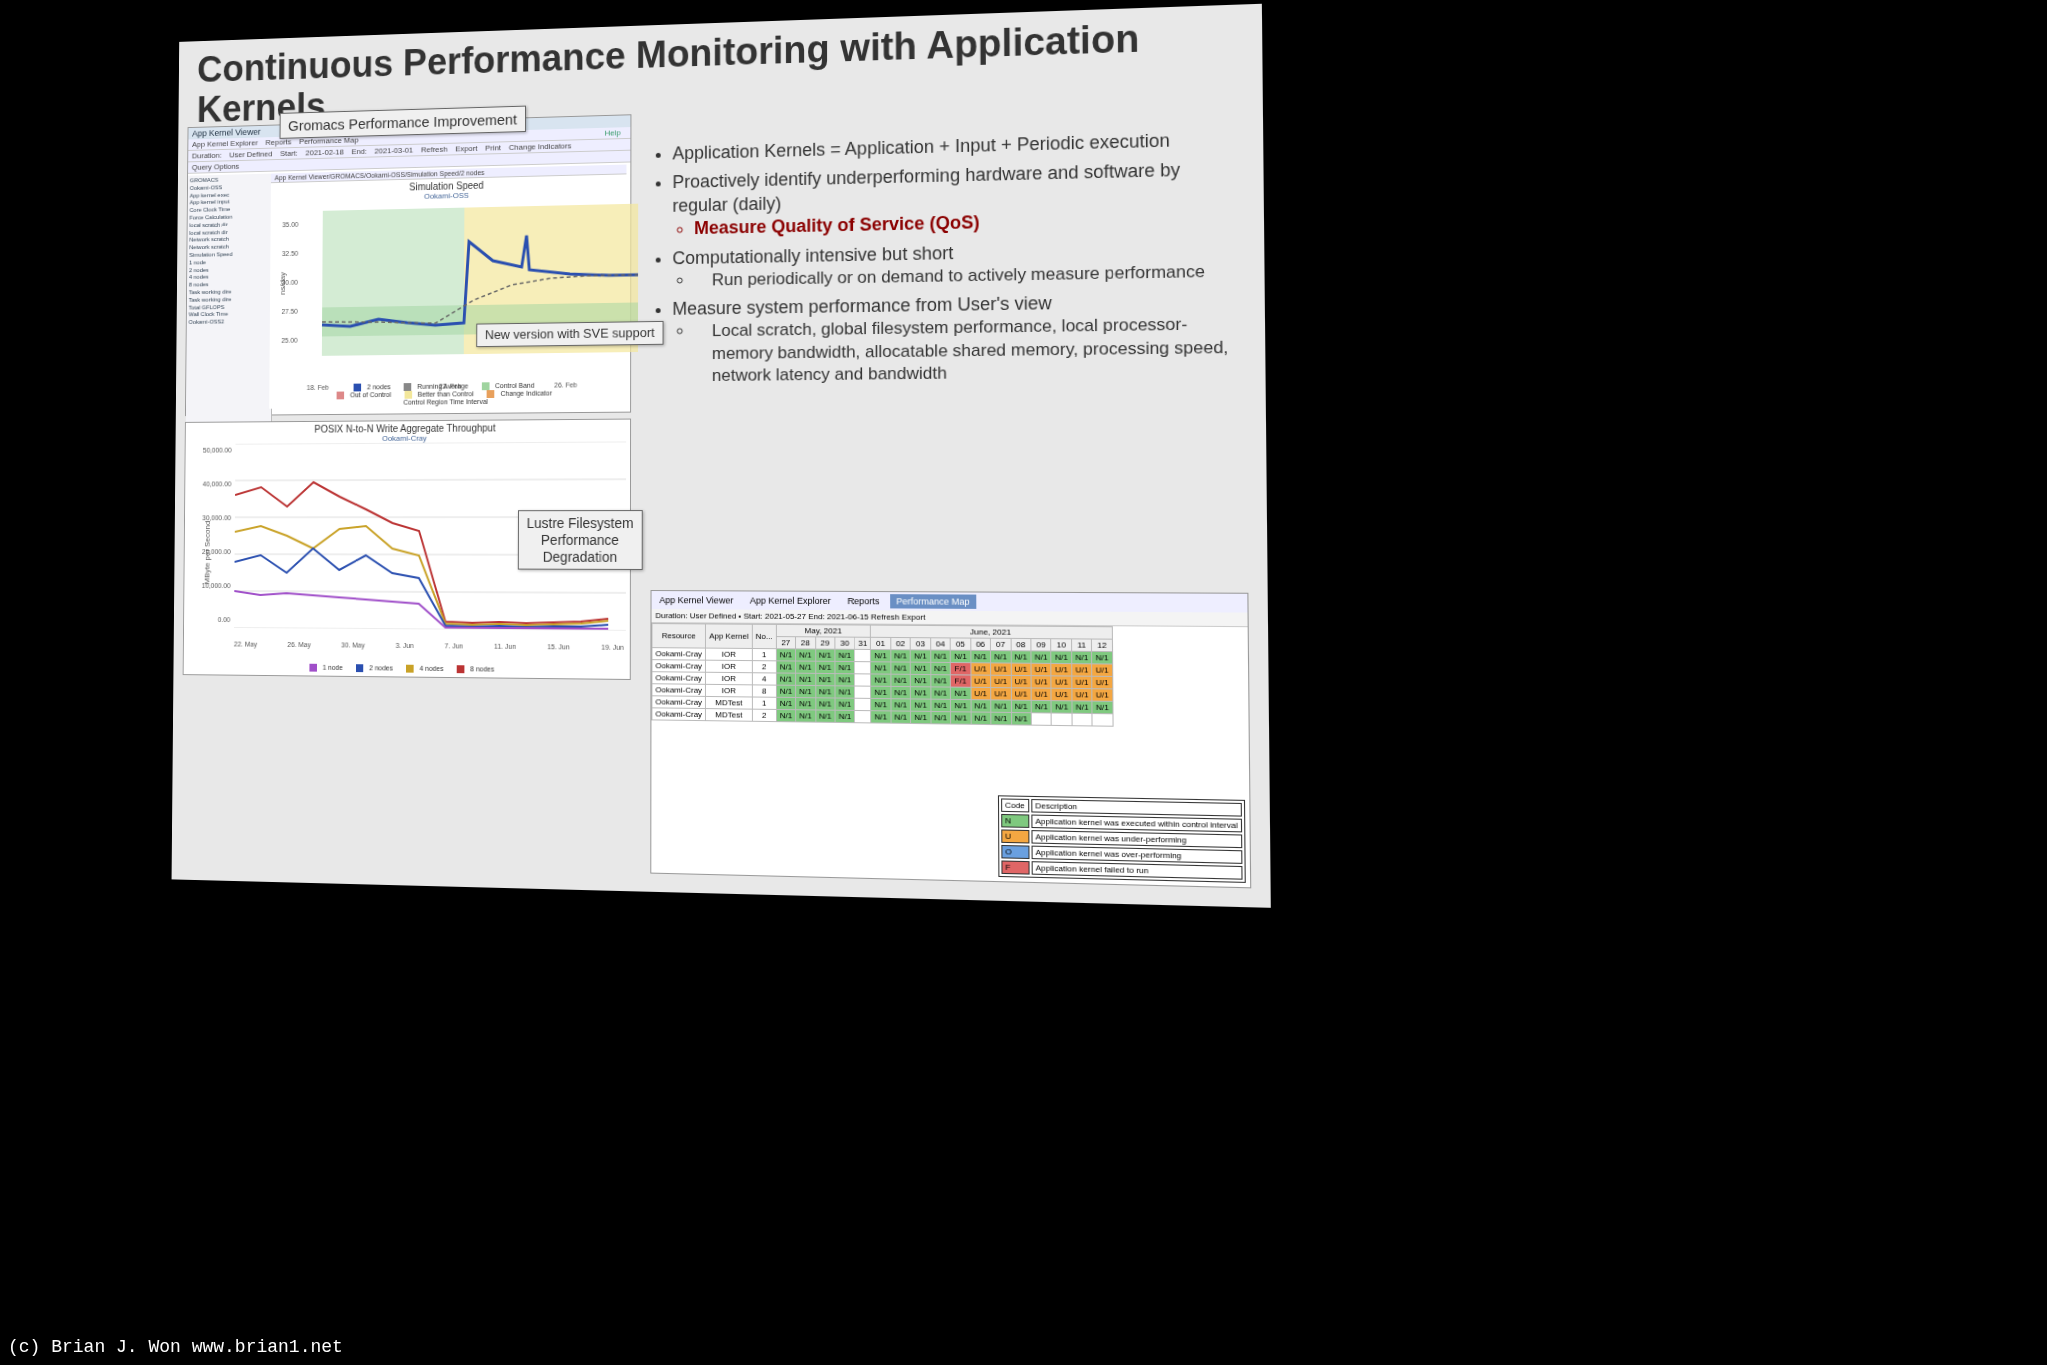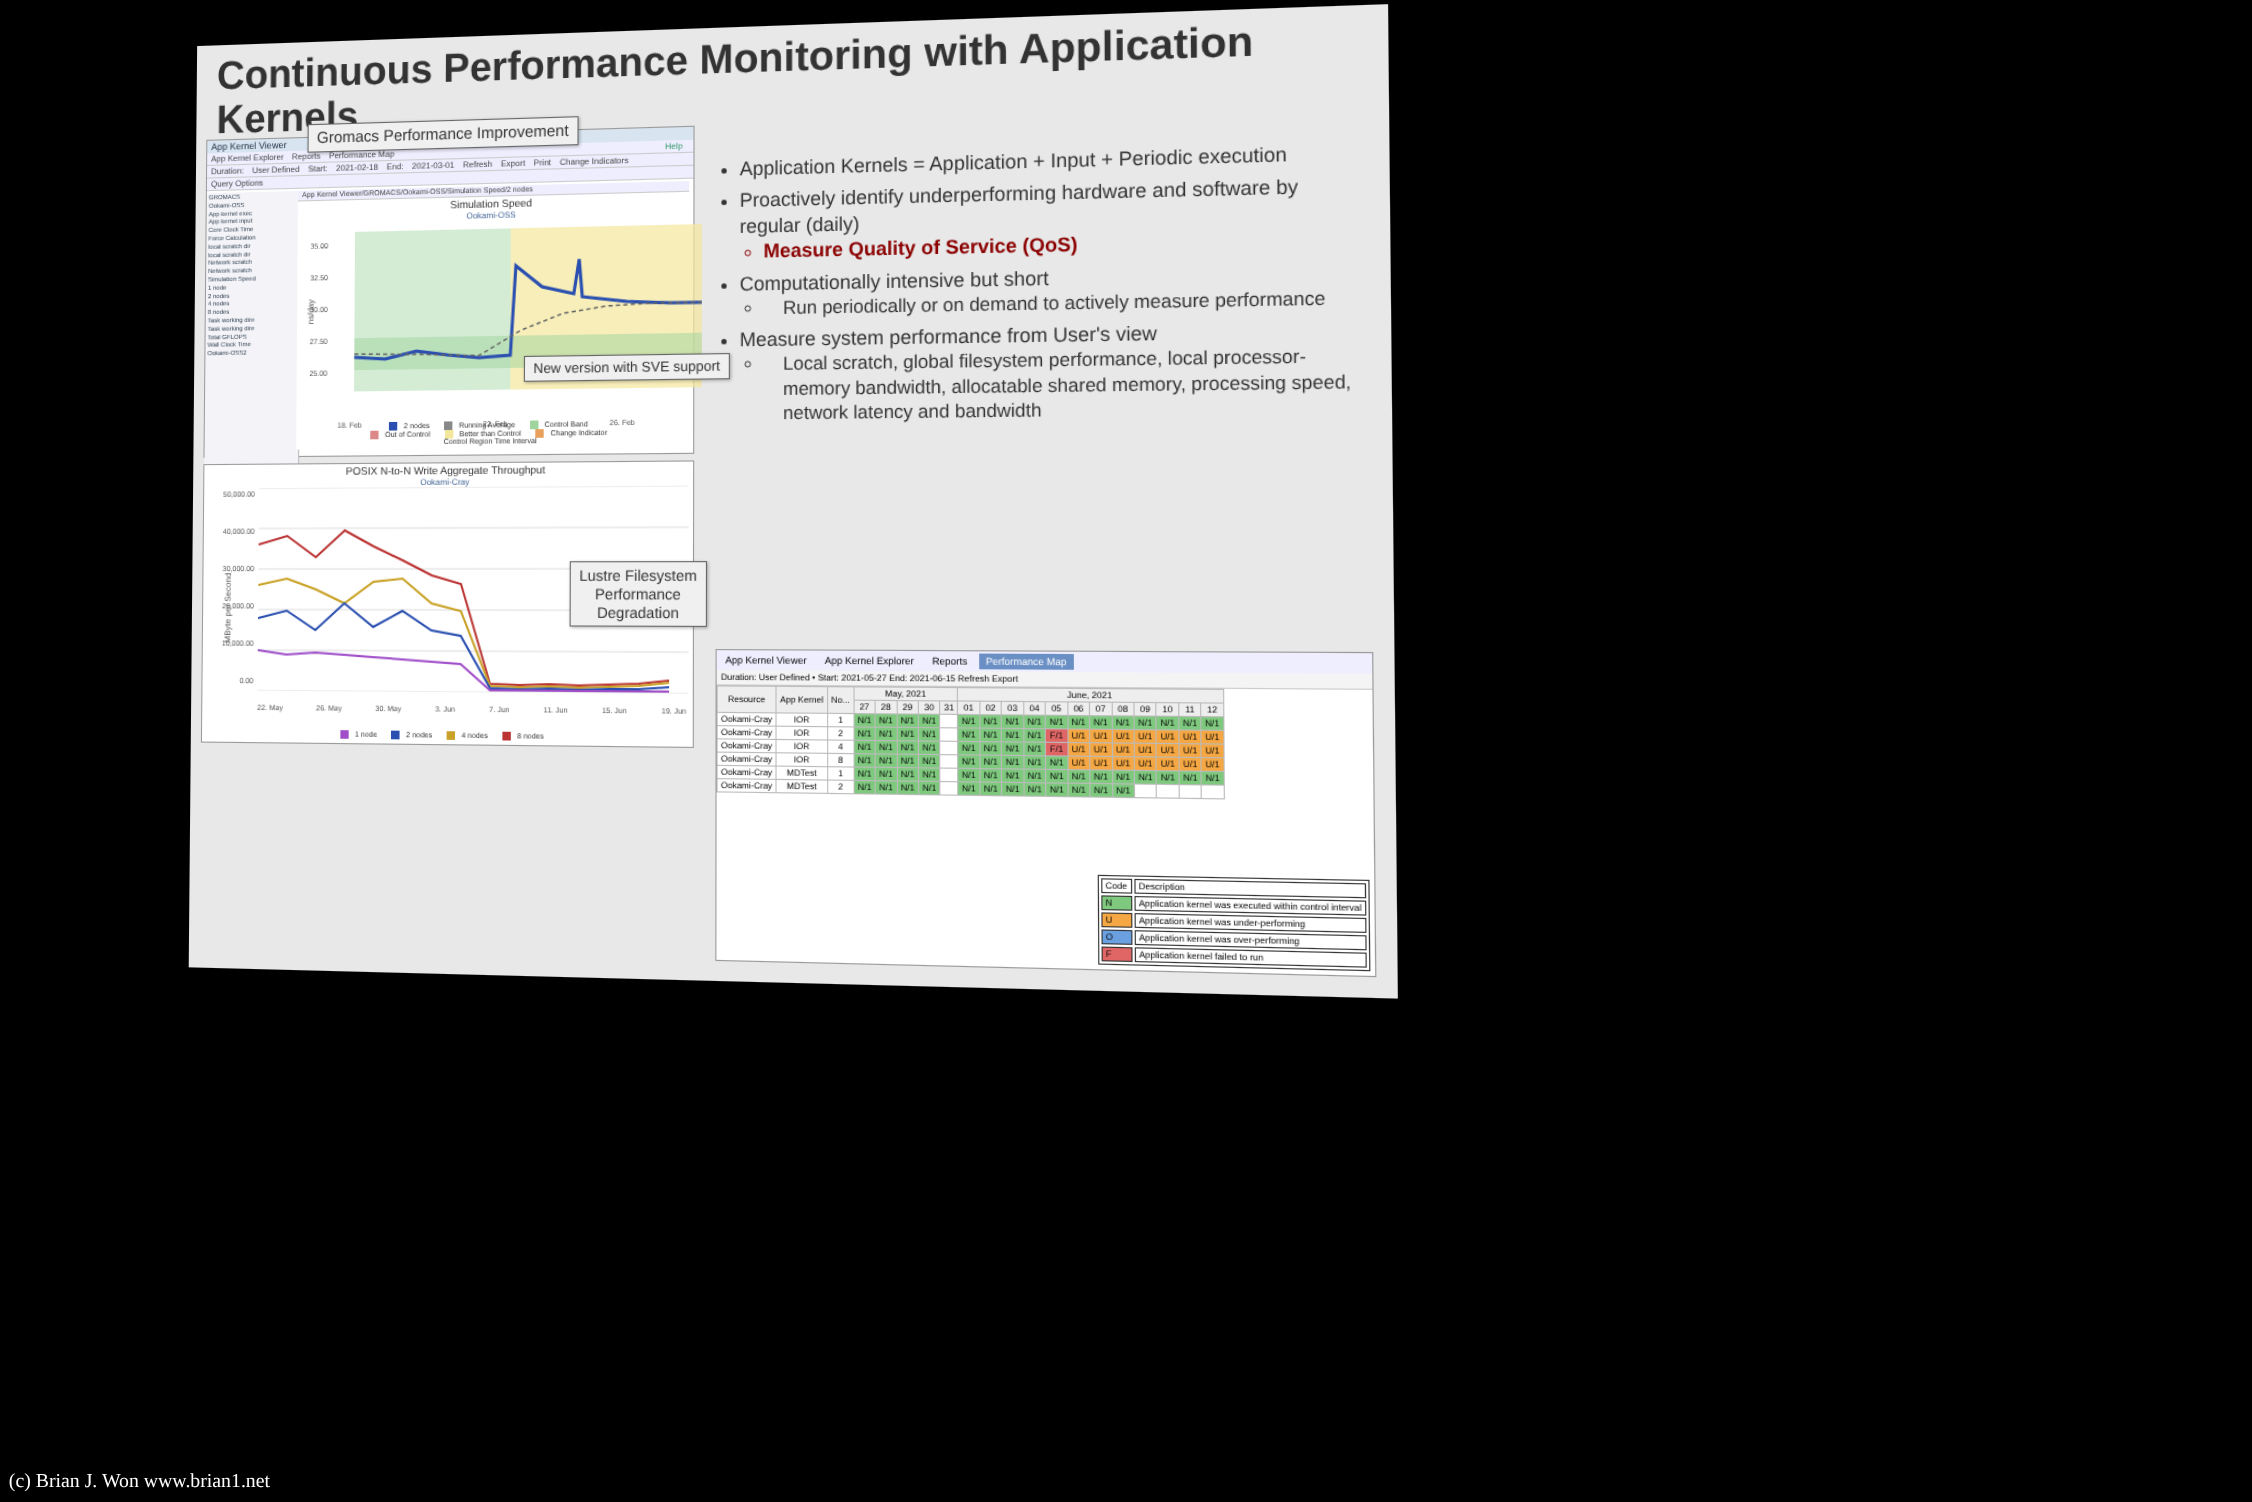--- a/index.html
+++ b/index.html
@@ -33,21 +33,21 @@
 .pm-tabs .active{background:#6a8fc4;color:#fff}
 .pm-bar{padding:2px 4px;font-size:8px;background:#f4f4f4;border-bottom:1px solid #ccc}
 .pm-table{border-collapse:collapse;font-size:8px}
 .pm-table th,.pm-table td{border:1px solid #bbb;padding:1px 3px;text-align:center}
 .pm-table th{background:#eee;font-weight:normal}
 .cell-n{background:#7fc97f}
 .cell-u{background:#f4a742}
 .cell-f{background:#e06666}
 .pm-legend{position:absolute;right:4px;bottom:4px;background:#fff;border:1px solid #333;font-size:8px}
 .pm-legend td{border:1px solid #333;padding:1px 3px}
-.copyright{position:absolute;left:8px;bottom:8px;color:#fff;font-size:18px;font-family:Liberation Serif, serif}
+.copyright{position:absolute;left:8px;bottom:8px;color:#fff;font-size:18px;font-family:Liberation Mono, monospace}
 </style>
 </head>
 <body>
 
 <div class="slide">
   <div class="title">Continuous Performance Monitoring with Application Kernels</div>
 
   <div class="right-col">
     <ul>
       <li>Application Kernels = Application + Input + Periodic execution</li>

